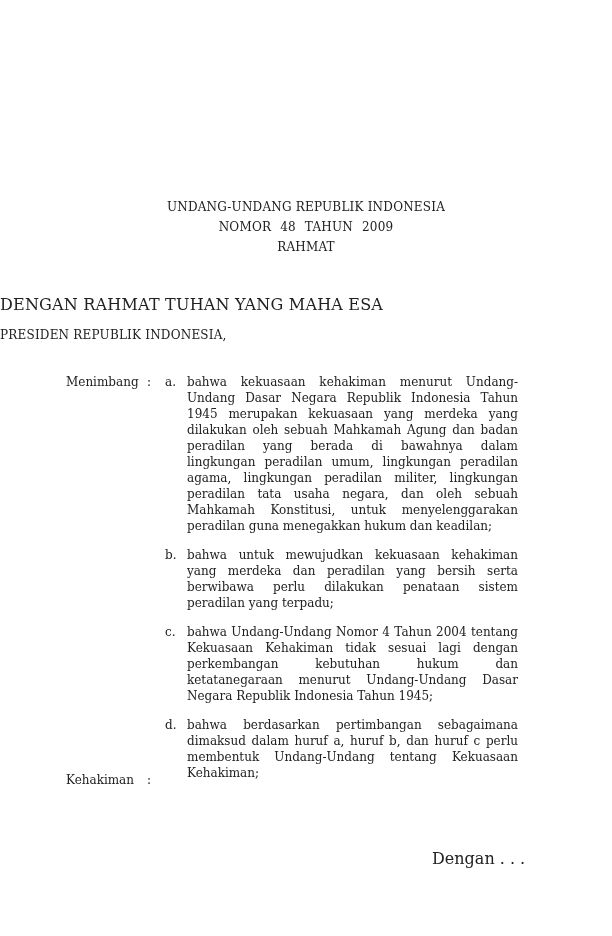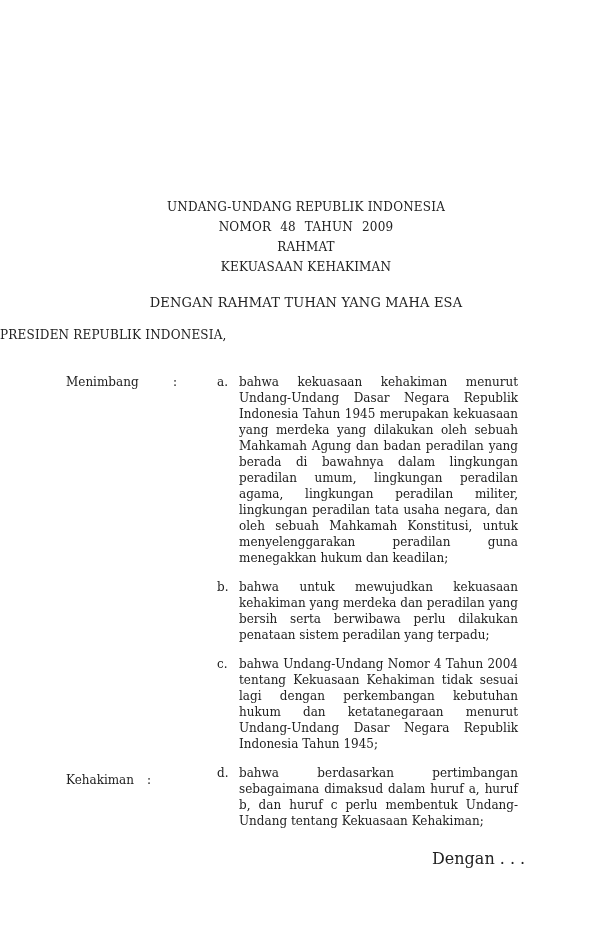--- a/index.html
+++ b/index.html
@@ -31,43 +31,43 @@
     font-size: 12px;
     line-height: 20px;
   }
   .title-line { letter-spacing: 0.2px; }
   .wide-words { word-spacing: 5px; }
   .invocation {
     position: absolute;
     top: 295px;
     left: 0;
     width: 612px;
-    text-align: center;
-    font-size: 13px;
+    text-align: left;
+    font-size: 16px;
     letter-spacing: 0.2px;
   }
   .issuer {
     position: absolute;
     top: 328px;
     left: 0;
     width: 612px;
     font-size: 12px;
     letter-spacing: 0.2px;
   }
   
   .section {
     position: absolute;
     left: 66px;
     width: 452px;
     display: grid;
     grid-template-columns: 81px 18px 1fr;
     font-size: 12px;
     line-height: 16px;
   }
-  .section-menimbang { top: 374px; gap: 26px; }
+  .section-menimbang { top: 374px; }
   .section-mengingat { top: 772px; }
   .section-label, .section-colon { text-align: left; }
   .consideration-item {
     display: flex;
     margin-bottom: 13px;
   }
   .consideration-item:last-child { margin-bottom: 0; }
   .item-marker {
     flex: 0 0 22px;
   }
@@ -85,21 +85,20 @@
 </style>
 </head>
 <body>
 
 <div class="page">
 
   <div class="title-block">
     <div class="title-line">UNDANG-UNDANG REPUBLIK INDONESIA</div>
     <div class="title-line wide-words">NOMOR 48 TAHUN 2009</div>
     <div class="title-line">RAHMAT</div>
-    <div class="title-line">KEKUASAAN KEHAKIMAN</div>
   </div>
 
   <div class="invocation">DENGAN RAHMAT TUHAN YANG MAHA ESA</div>
 
   <div class="issuer">PRESIDEN REPUBLIK INDONESIA,</div>
 
   <div class="section section-menimbang">
     <div class="section-label">Menimbang</div>
     <div class="section-colon">:</div>
     <div class="section-content">

